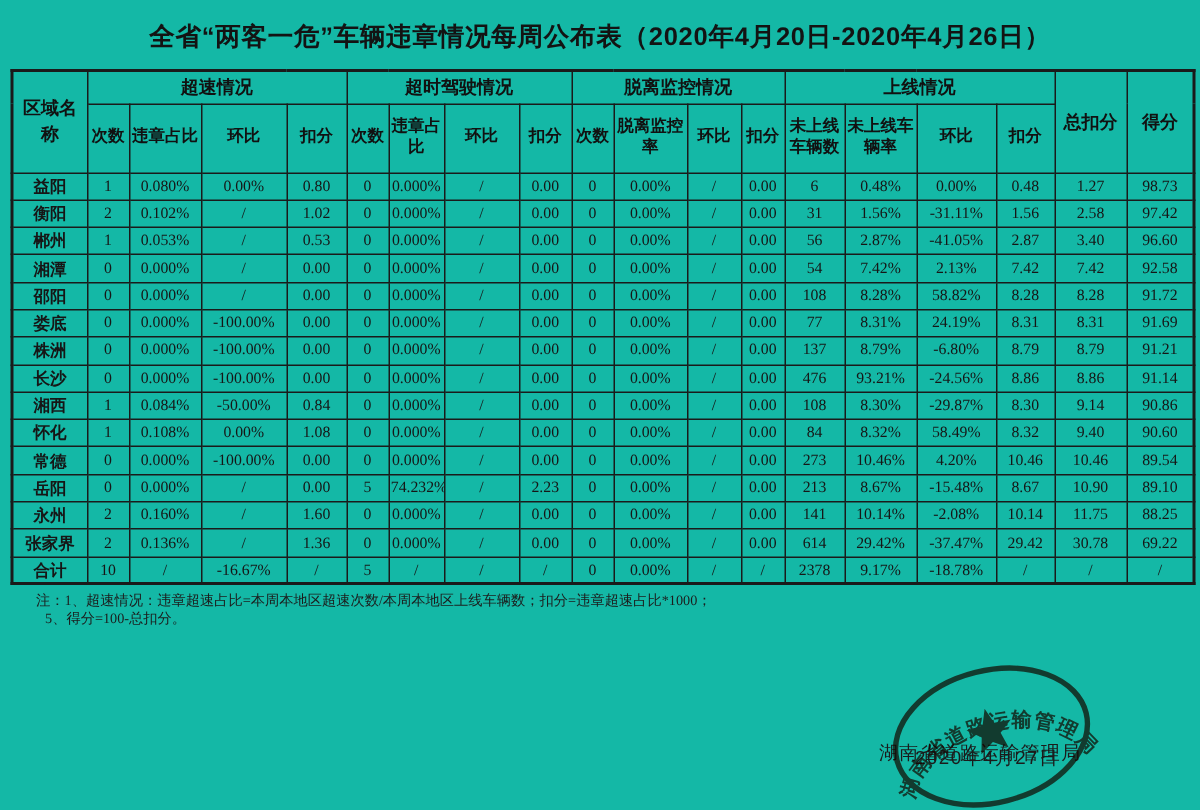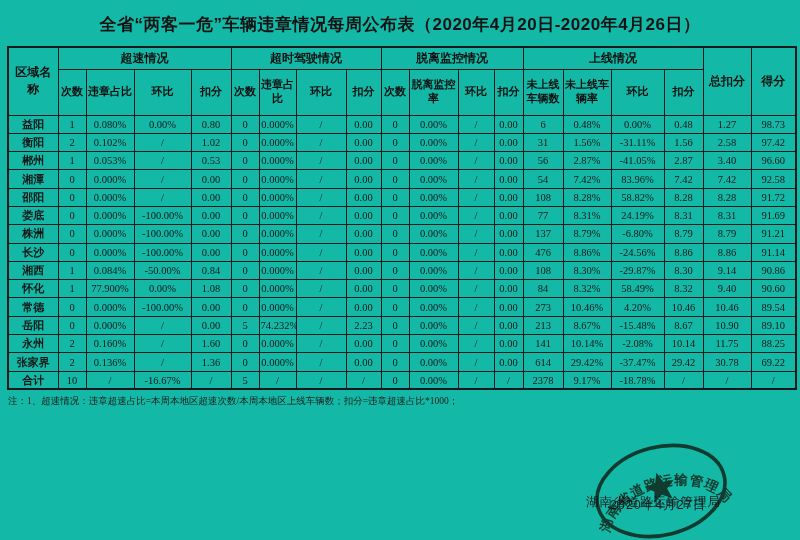--- a/index.html
+++ b/index.html
@@ -33,21 +33,21 @@
   }
   table.vtable tbody td.region {
     font-family: "Liberation Sans", sans-serif; font-weight: bold; font-size: 11px;
   }
   .notes {
     position: absolute; left: 8px; top: 396px; width: 784px;
     font-size: 9.5px; line-height: 1.22; color: #1c1c1c;
     font-family: "Liberation Serif", serif;
   }
   .note-line { margin-left: 22px; white-space: nowrap; }
-  .note-line.first { margin-left: 0; }
+  .note-line.first { margin-left: 16px; }
   .signature { position: absolute; color: #1b1b1b; font-size: 12.5px; letter-spacing: 1px; }
   .sig-org { left: 586px; top: 494px; }
   .sig-date { left: 610px; top: 497px; }
   .seal {
     position: absolute; left: 582px; top: 441px; width: 160px; height: 99px;
     mix-blend-mode: multiply; opacity: 0.88; pointer-events: none;
   }
 </style>
 </head>
 <body>
@@ -180,21 +180,21 @@
           <td>0</td>
           <td>0.000%</td>
           <td>/</td>
           <td>0.00</td>
           <td>0</td>
           <td>0.00%</td>
           <td>/</td>
           <td>0.00</td>
           <td>54</td>
           <td>7.42%</td>
-          <td>83.96%</td>
+          <td>2.13%</td>
           <td>7.42</td>
           <td>7.42</td>
           <td>92.58</td>
         </tr>
         <tr>
           <td class="region">邵阳</td>
           <td>0</td>
           <td>0.000%</td>
           <td>/</td>
           <td>0.00</td>
@@ -263,21 +263,21 @@
           <td>0.00</td>
           <td>0</td>
           <td>0.000%</td>
           <td>/</td>
           <td>0.00</td>
           <td>0</td>
           <td>0.00%</td>
           <td>/</td>
           <td>0.00</td>
           <td>476</td>
-          <td>8.86%</td>
+          <td>93.21%</td>
           <td>-24.56%</td>
           <td>8.86</td>
           <td>8.86</td>
           <td>91.14</td>
         </tr>
         <tr>
           <td class="region">湘西</td>
           <td>1</td>
           <td>0.084%</td>
           <td>-50.00%</td>
@@ -293,21 +293,21 @@
           <td>108</td>
           <td>8.30%</td>
           <td>-29.87%</td>
           <td>8.30</td>
           <td>9.14</td>
           <td>90.86</td>
         </tr>
         <tr>
           <td class="region">怀化</td>
           <td>1</td>
-          <td>77.900%</td>
+          <td>0.108%</td>
           <td>0.00%</td>
           <td>1.08</td>
           <td>0</td>
           <td>0.000%</td>
           <td>/</td>
           <td>0.00</td>
           <td>0</td>
           <td>0.00%</td>
           <td>/</td>
           <td>0.00</td>
@@ -421,20 +421,21 @@
           <td>-18.78%</td>
           <td>/</td>
           <td>/</td>
           <td>/</td>
         </tr>
       </tbody>
   </table>
 
   <div class="notes" id="notes">
       <div class="note-line first">注：1、超速情况：违章超速占比=本周本地区超速次数/本周本地区上线车辆数；扣分=违章超速占比*1000；</div>
+      <div class="note-line">5、得分=100-总扣分。</div>
     </div>
 
   <div class="signature sig-org">湖南省道路运输管理局</div>
   <div class="signature sig-date">2020年4月27日</div>
 
   <svg class="seal" viewBox="0 0 160 99" xmlns="http://www.w3.org/2000/svg">
     <g id="seal-group" transform="rotate(-14 79 50)">
       <ellipse cx="79" cy="50" rx="65" ry="44" fill="none" stroke="#d93a2e" stroke-width="3.6"></ellipse>
       <polygon points="79,31 83,41.5 94.2,42.1 85.5,49.1 88.4,59.9 79,53.8 69.6,59.9 72.5,49.1 63.8,42.1 75,41.5" fill="#d93a2e"></polygon>
       <path id="sealArc" d="M 21 74 A 61 41 0 0 1 137 74" fill="none"></path>

